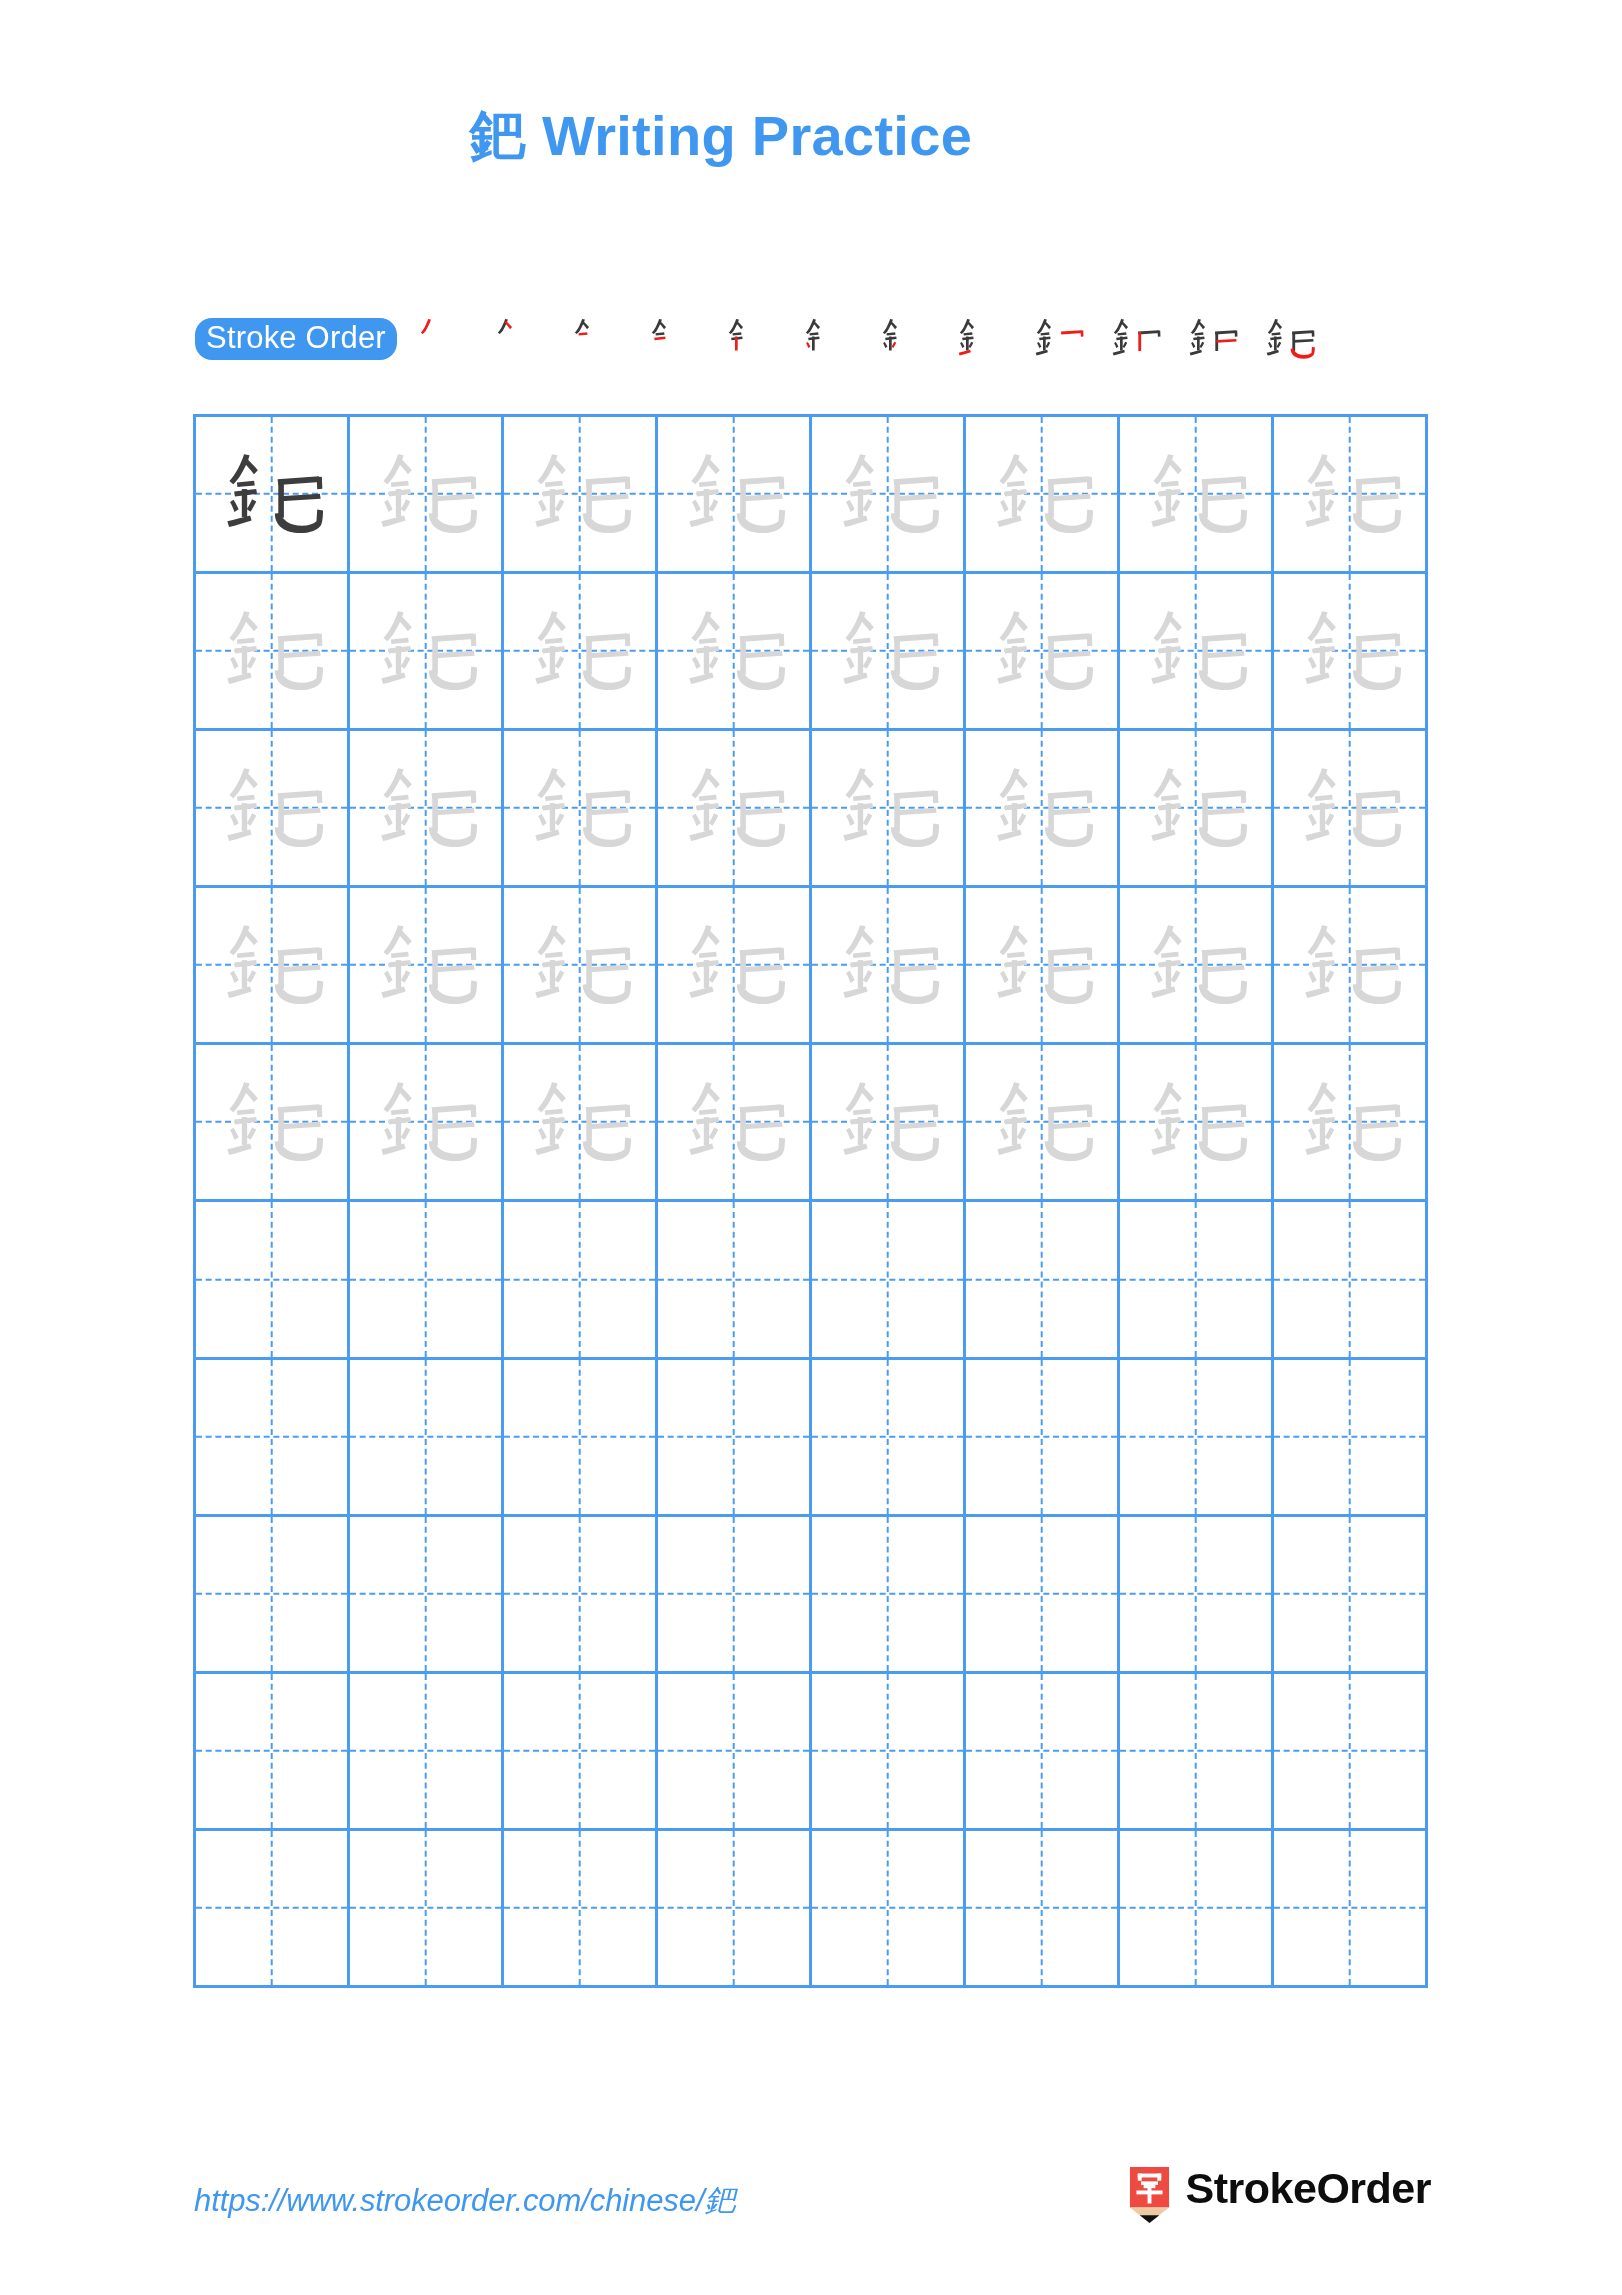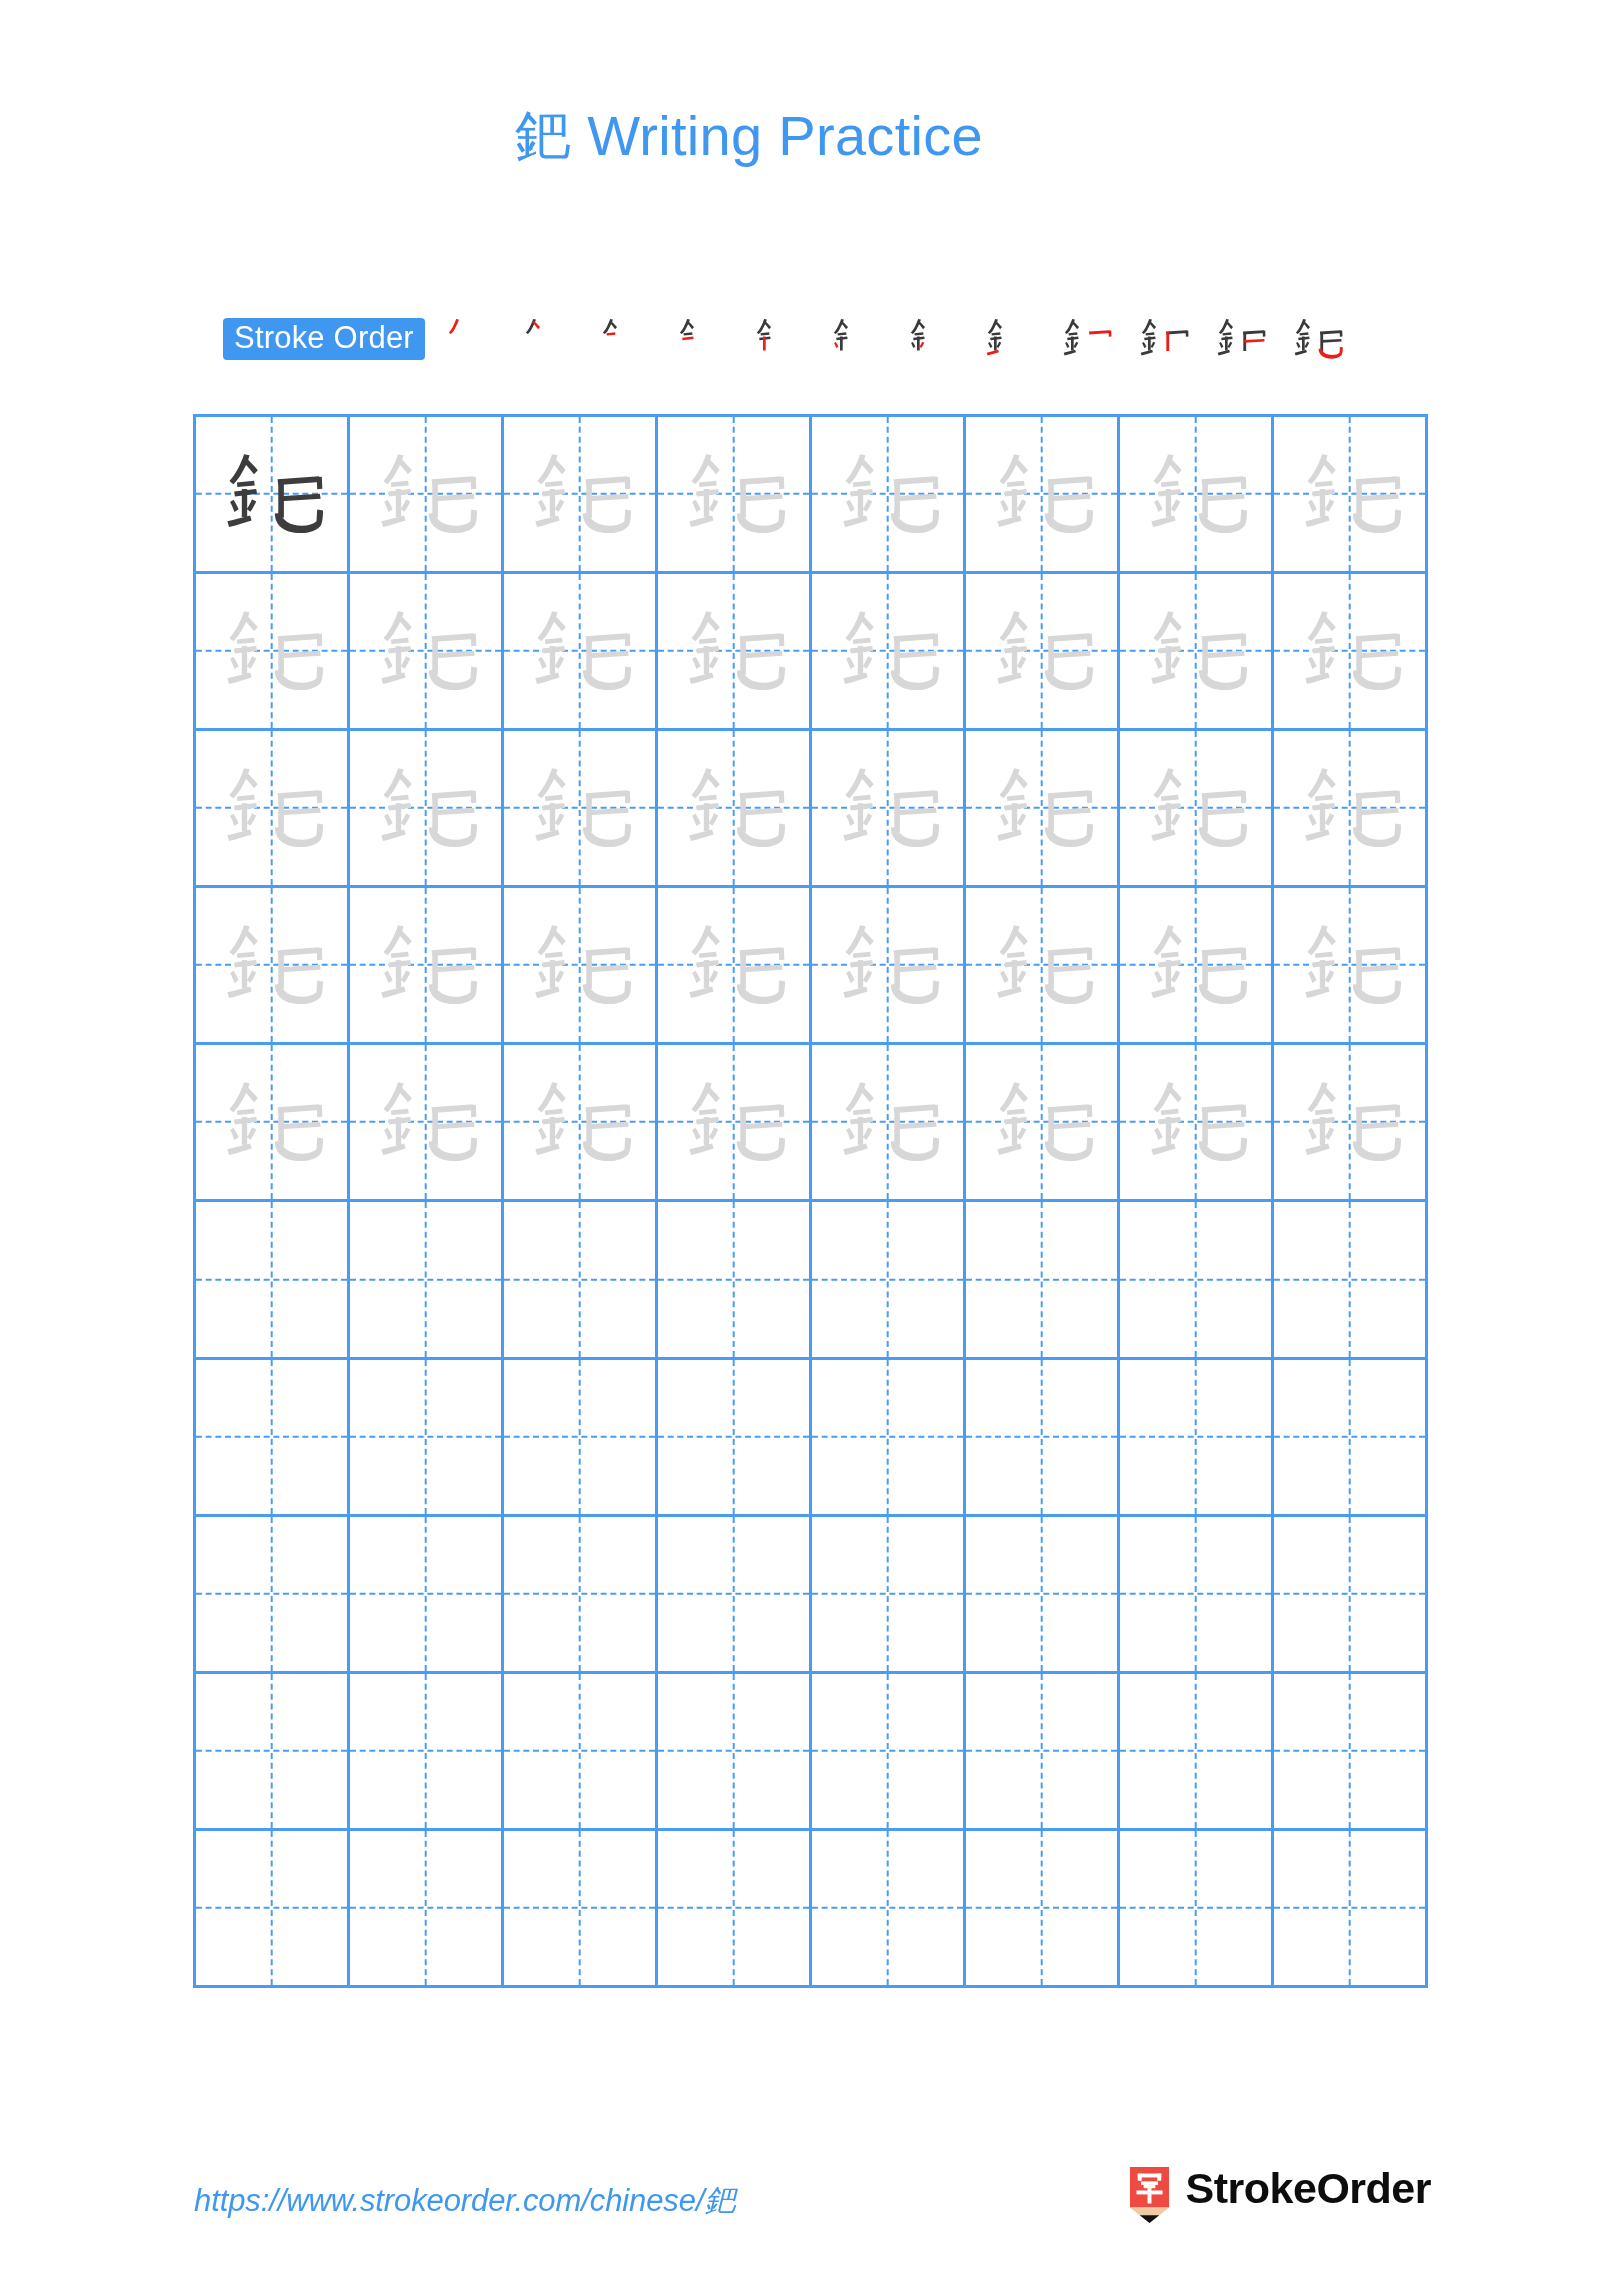--- a/index.html
+++ b/index.html
@@ -16,47 +16,45 @@
   }
 
   
   #page-title {
     position: absolute;
     top: 105px;
     left: 0;
     width: 1442px;
     text-align: center;
     font-size: 56px;
-    font-weight: 400;
+    font-weight: 700;
     color: #3f97ef;
     letter-spacing: 0.3px;
     line-height: 1.1;
     white-space: nowrap;
-    padding-left: 28px;
   }
 
   
   #stroke-order-strip {
     position: absolute;
     top: 309px;
     left: 195px;
     height: 60px;
     display: flex;
     align-items: center;
   }
   #stroke-order-badge {
     background: #3f97ef;
     color: #ffffff;
-    border-radius: 4px;
+    border-radius: 17px;
     font-size: 31px;
     padding: 3.9px 11px 7.2px 11px;
     line-height: 1;
     white-space: nowrap;
     letter-spacing: 0.2px;
-    margin-left: 28px;
   }
   #stroke-order-steps {
     display: flex;
     align-items: flex-end;
     margin-left: 6.5px;
   }
   .stroke-step {
     width: 77px;
     height: 65px;
     position: relative;

